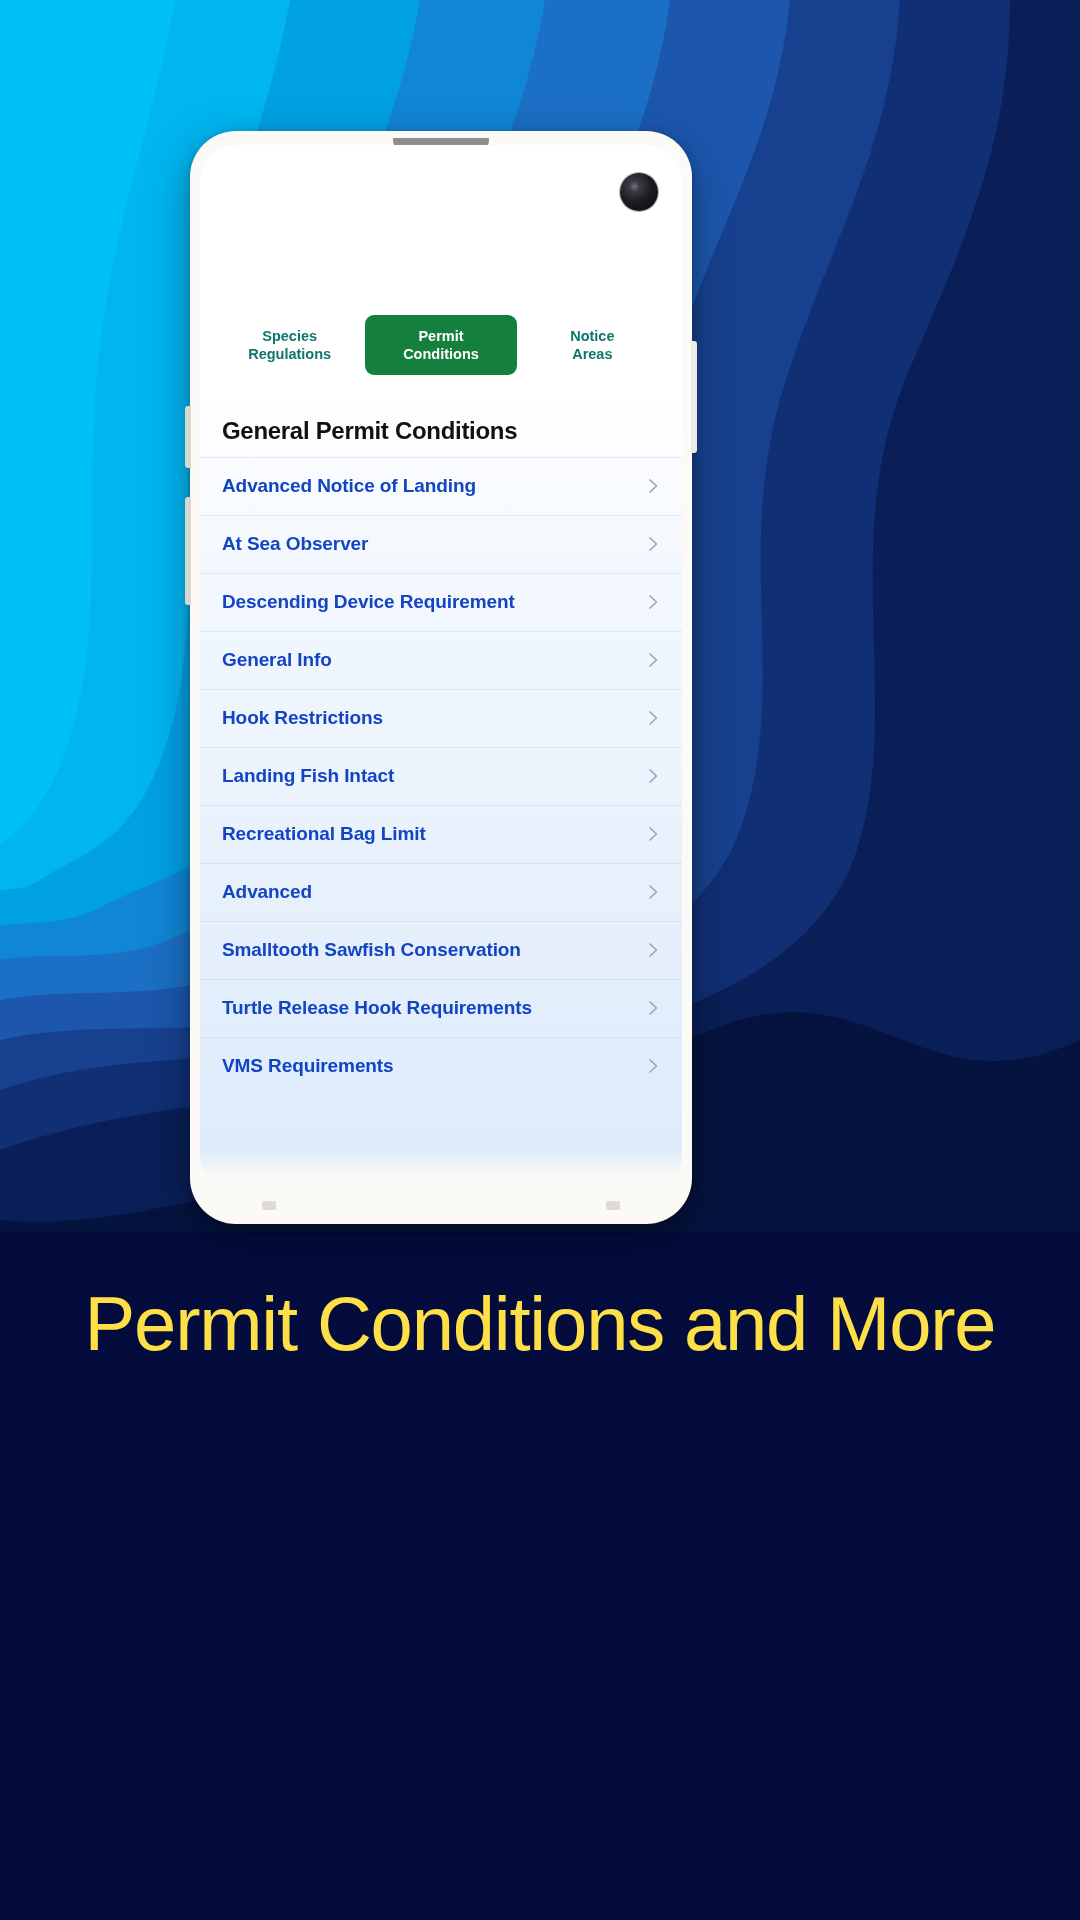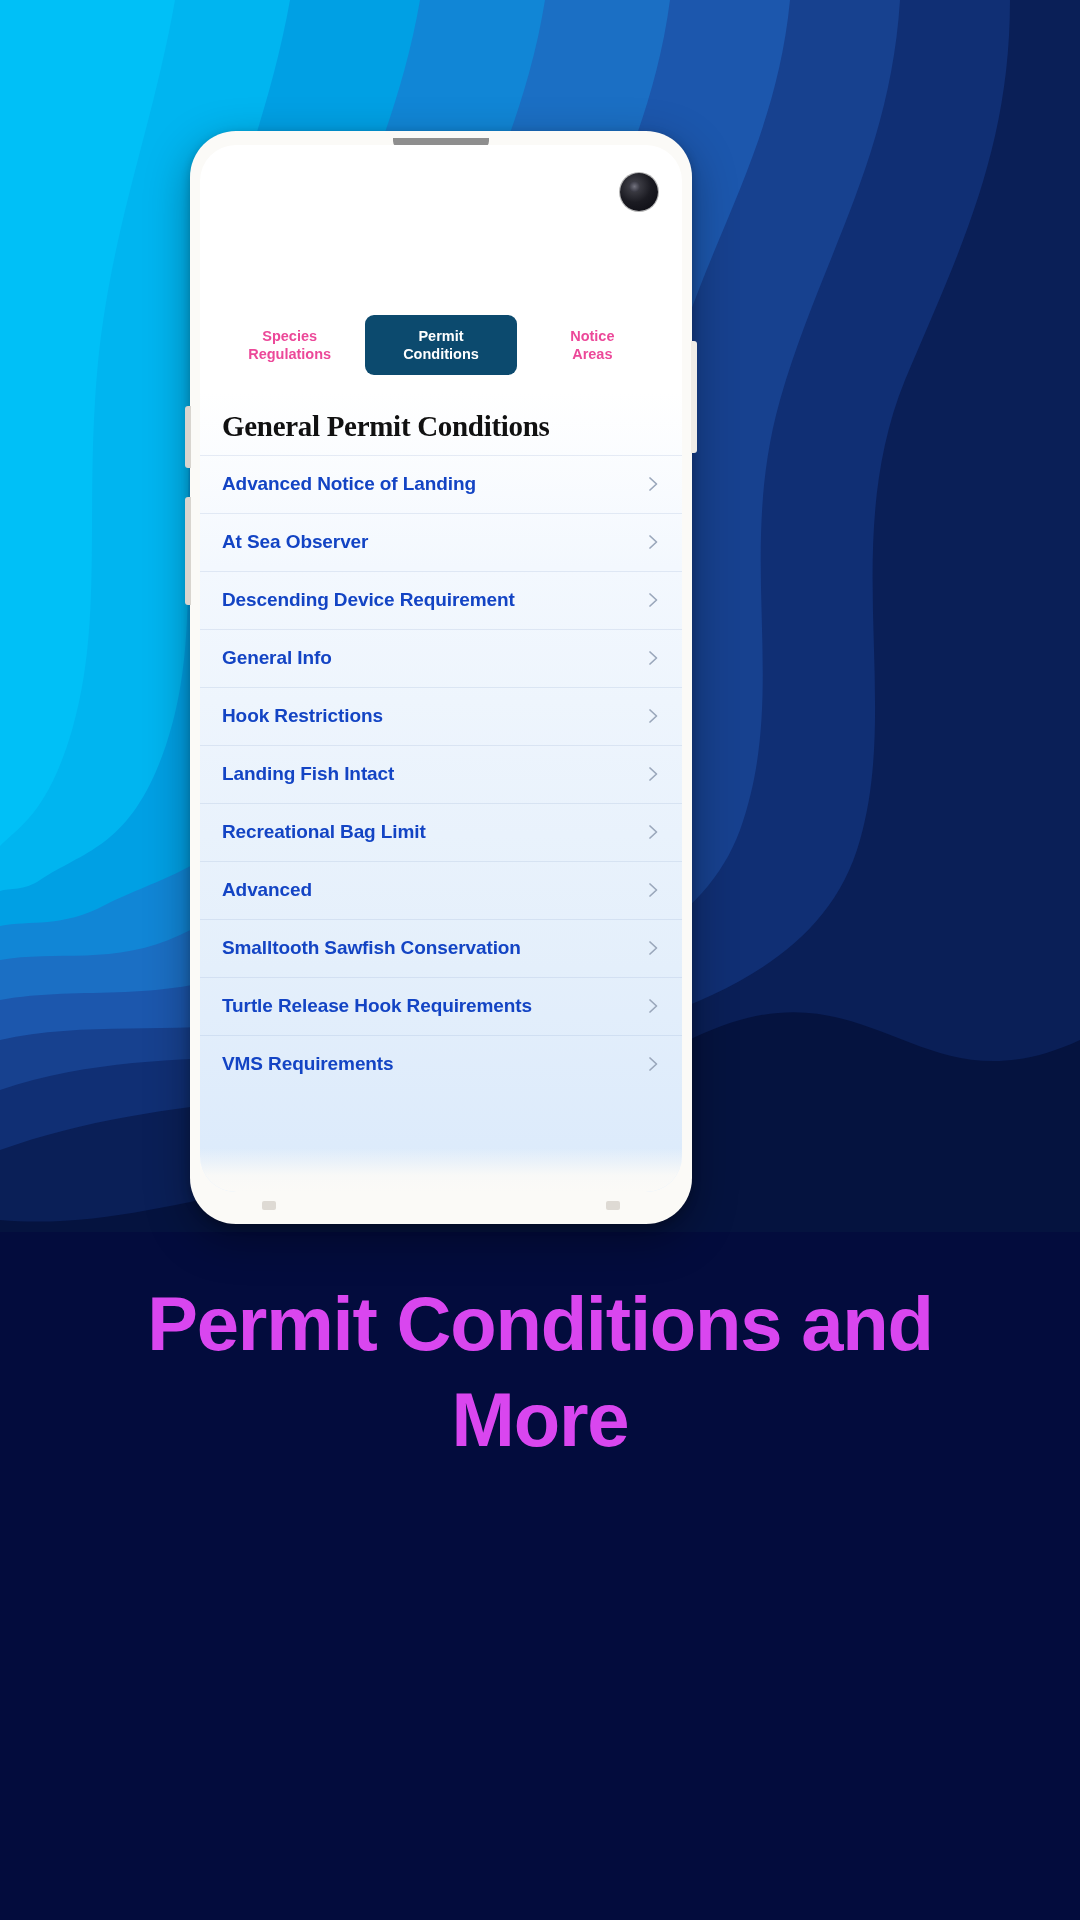--- a/index.html
+++ b/index.html
@@ -158,49 +158,48 @@
     align-items: center;
     justify-content: space-between;
     padding: 0 14px;
   }
   .tab {
     flex: 1;
     text-align: center;
     font-size: 14.5px;
     font-weight: bold;
     line-height: 1.25;
-    color: #ec4899;
+    color: #0f766e;
     padding: 12px 4px;
     border-radius: 9px;
     cursor: pointer;
     white-space: pre-line;
   }
   .tab.active {
-    background: #0c4a6e;
+    background: #15803d;
     color: #ffffff;
   }
 
   
   #content-scroll {
     position: absolute;
     left: 0;
     top: 247px;
     width: 482px;
     height: 800px;
     background: linear-gradient(180deg, #ffffff 0%, #f3f8fe 22%, #e4effb 72%, #dbeafb 100%);
     overflow: hidden;
   }
   #section-title {
-    margin: 18px 0 12px 0;
+    margin: 25px 0 12px 0;
     padding: 0 22px;
-    font-size: 29px;
+    font-size: 24px;
     font-weight: bold;
     color: #111111;
     letter-spacing: -0.3px;
-    font-family: Liberation Serif, serif;
   }
   .list-item {
     position: relative;
     display: flex;
     align-items: center;
     justify-content: space-between;
     padding: 15px 20px 15px 22px;
     cursor: pointer;
     border-top: 1px solid rgba(150,175,210,0.22);
   }
@@ -245,23 +244,23 @@
   .foot.right { right: 72px; }
 
   
   #caption {
     position: absolute;
     left: 0;
     top: 1276px;
     width: 1080px;
     padding: 0 52px;
     text-align: center;
-    color: #d946ef;
+    color: #fde047;
     font-size: 76px;
-    font-weight: bold;
+    font-weight: normal;
     line-height: 1.26;
     letter-spacing: -1.2px;
   }
 </style>
 </head>
 <body>
 
 <div id="app-root">
 
   <div class="bg-layers">

